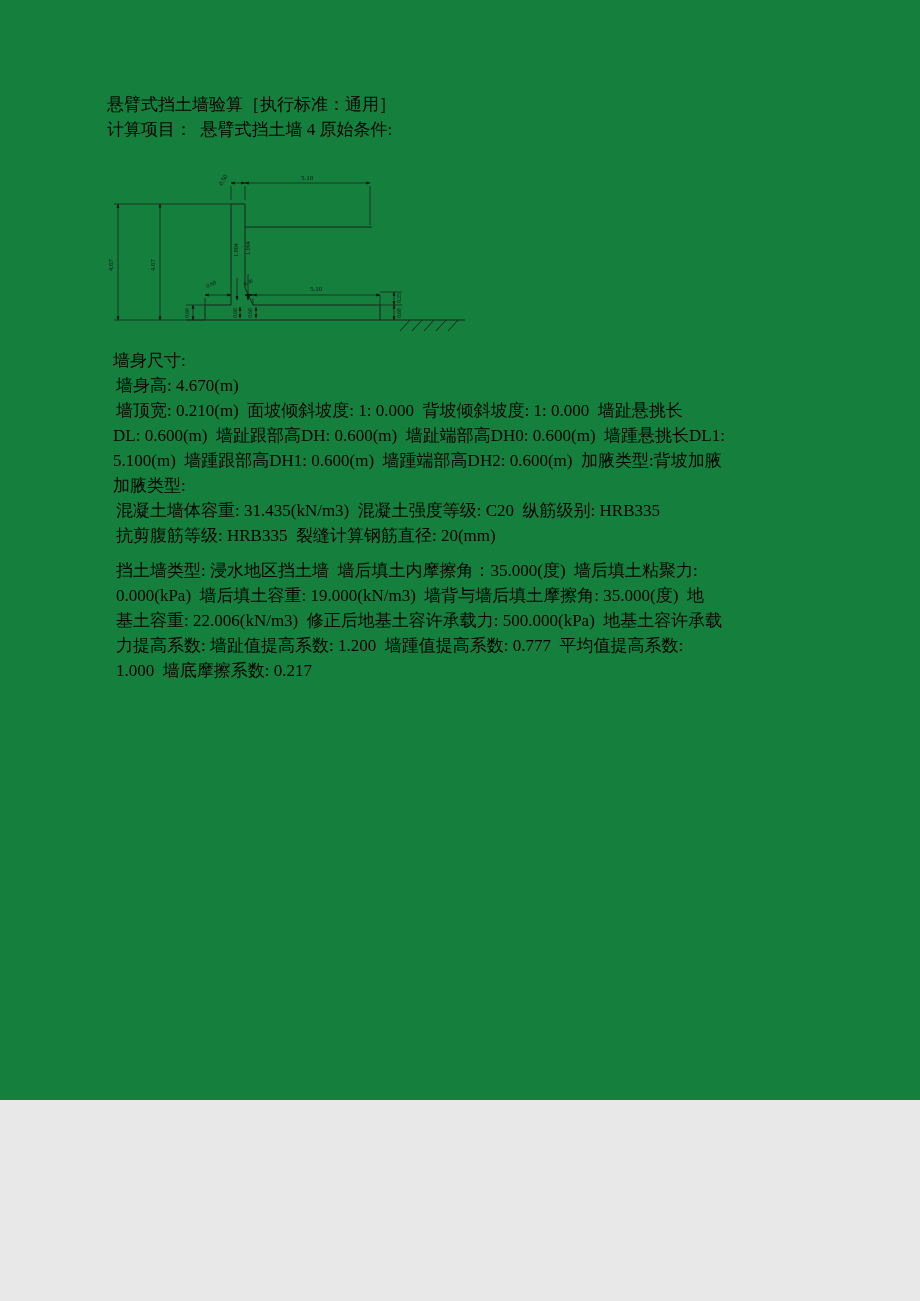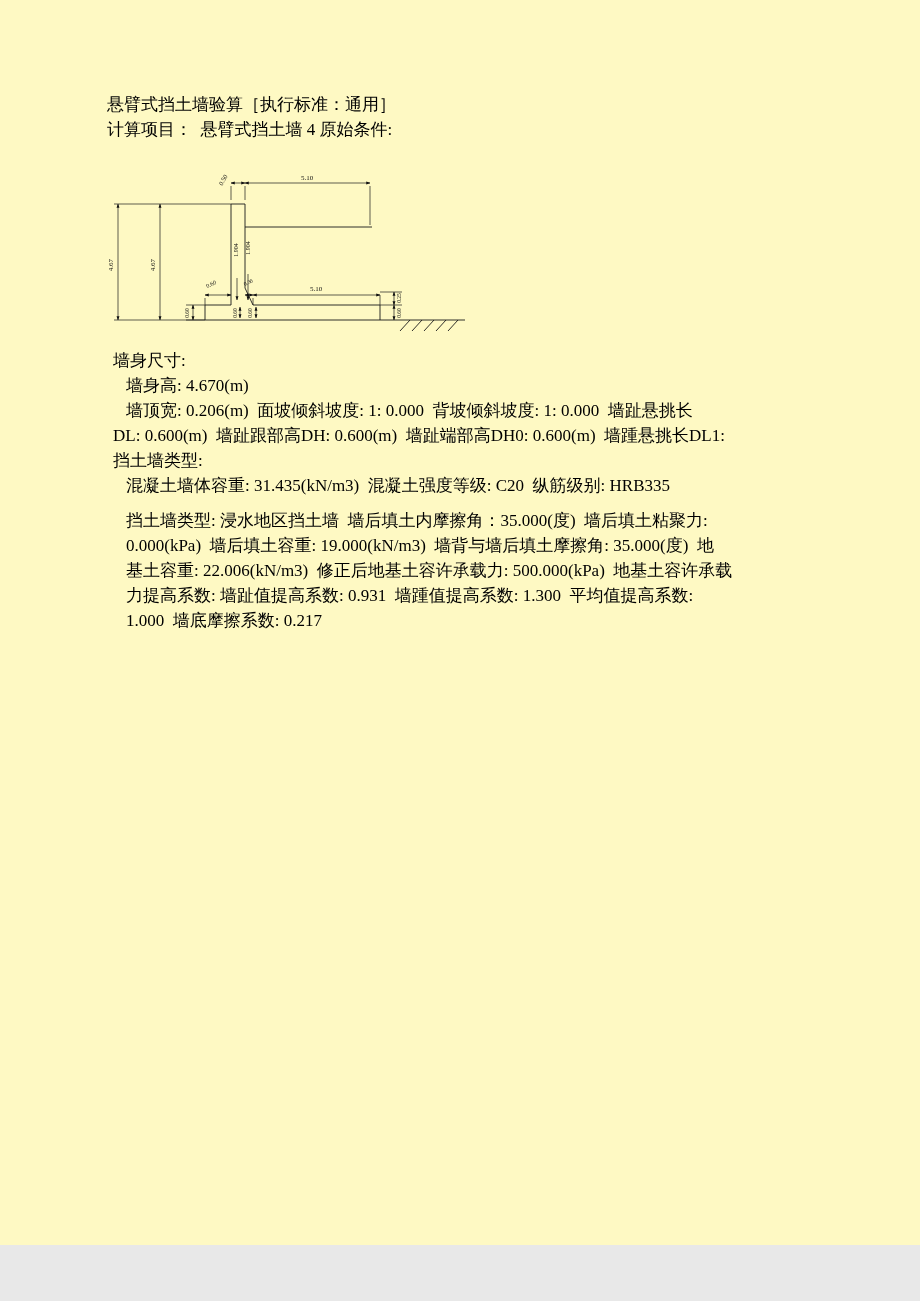--- a/index.html
+++ b/index.html
@@ -1,31 +1,31 @@
 <!DOCTYPE html>
 <html><head>
 <meta charset="utf-8">
 <style>
   html,body{margin:0;padding:0;background:#e8e8e8;}
   .page{
     position:relative;
-    width:920px;height:1245px;
+    width:920px;height:1100px;
     margin:0 auto;
-    background:#fef9c3;
+    background:#15803d;
     box-sizing:border-box;
     padding:92px 60px 8px 100px;
     color:#000;
     font:17px/25px "Liberation Serif","DejaVu Serif",serif;
     overflow:hidden;
   }
   .tline{white-space:pre;}
   .t-title{margin-left:7px;}
   .t-sect{margin-left:13px;font-family:Liberation Serif, serif;}
   .t-flush{margin-left:13px;font-family:Liberation Serif, serif;}
-  .t-ind{margin-left:26px;font-family:Liberation Serif, serif;}
+  .t-ind{margin-left:16px;font-family:Liberation Serif, serif;}
   .sec{margin-top:10px;}
   .diagram{display:block;margin:28px 0 0 0;}
   .diagram text{font-family:"Liberation Serif","DejaVu Serif",serif;fill:#111;}
 </style>
 </head>
 <body>
 
 <div class="page">
 
   <div class="tline t-title">悬臂式挡土墙验算［执行标准：通用］</div>
@@ -87,30 +87,32 @@
       <text x="137" y="143" font-size="5.5" transform="rotate(-90 137 143)">0.60</text>
       <text x="152" y="143" font-size="5.5" transform="rotate(-90 152 143)">0.60</text>
       <text x="301" y="128" font-size="5.5" transform="rotate(-90 301 128)">0.25</text>
       <text x="301" y="143" font-size="5.5" transform="rotate(-90 301 143)">0.60</text>
     </g>
   </svg>
 
   <div class="sec">
     <div class="tline t-sect">墙身尺寸:</div>
     <div class="tline t-ind">墙身高: 4.670(m)</div>
-    <div class="tline t-ind">墙顶宽: 0.206(m)  面坡倾斜坡度: 1: 0.000  背坡倾斜坡度: 1: 0.000  墙趾悬挑长</div>
+    <div class="tline t-ind">墙顶宽: 0.210(m)  面坡倾斜坡度: 1: 0.000  背坡倾斜坡度: 1: 0.000  墙趾悬挑长</div>
     <div class="tline t-flush">DL: 0.600(m)  墙趾跟部高DH: 0.600(m)  墙趾端部高DH0: 0.600(m)  墙踵悬挑长DL1:</div>
+    <div class="tline t-flush">5.100(m)  墙踵跟部高DH1: 0.600(m)  墙踵端部高DH2: 0.600(m)  加腋类型:背坡加腋</div>
   </div>
 
   <div>
-    <div class="tline t-sect">挡土墙类型:</div>
+    <div class="tline t-sect">加腋类型:</div>
     <div class="tline t-ind">混凝土墙体容重: 31.435(kN/m3)  混凝土强度等级: C20  纵筋级别: HRB335</div>
+    <div class="tline t-ind">抗剪腹筋等级: HRB335  裂缝计算钢筋直径: 20(mm)</div>
   </div>
 
   <div class="sec">
     <div class="tline t-ind">挡土墙类型: 浸水地区挡土墙  墙后填土内摩擦角：35.000(度)  墙后填土粘聚力:</div>
     <div class="tline t-ind">0.000(kPa)  墙后填土容重: 19.000(kN/m3)  墙背与墙后填土摩擦角: 35.000(度)  地</div>
     <div class="tline t-ind">基土容重: 22.006(kN/m3)  修正后地基土容许承载力: 500.000(kPa)  地基土容许承载</div>
-    <div class="tline t-ind">力提高系数: 墙趾值提高系数: 0.931  墙踵值提高系数: 1.300  平均值提高系数:</div>
+    <div class="tline t-ind">力提高系数: 墙趾值提高系数: 1.200  墙踵值提高系数: 0.777  平均值提高系数:</div>
     <div class="tline t-ind">1.000  墙底摩擦系数: 0.217</div>
   </div>
 
 </div>
 
 </body></html>

